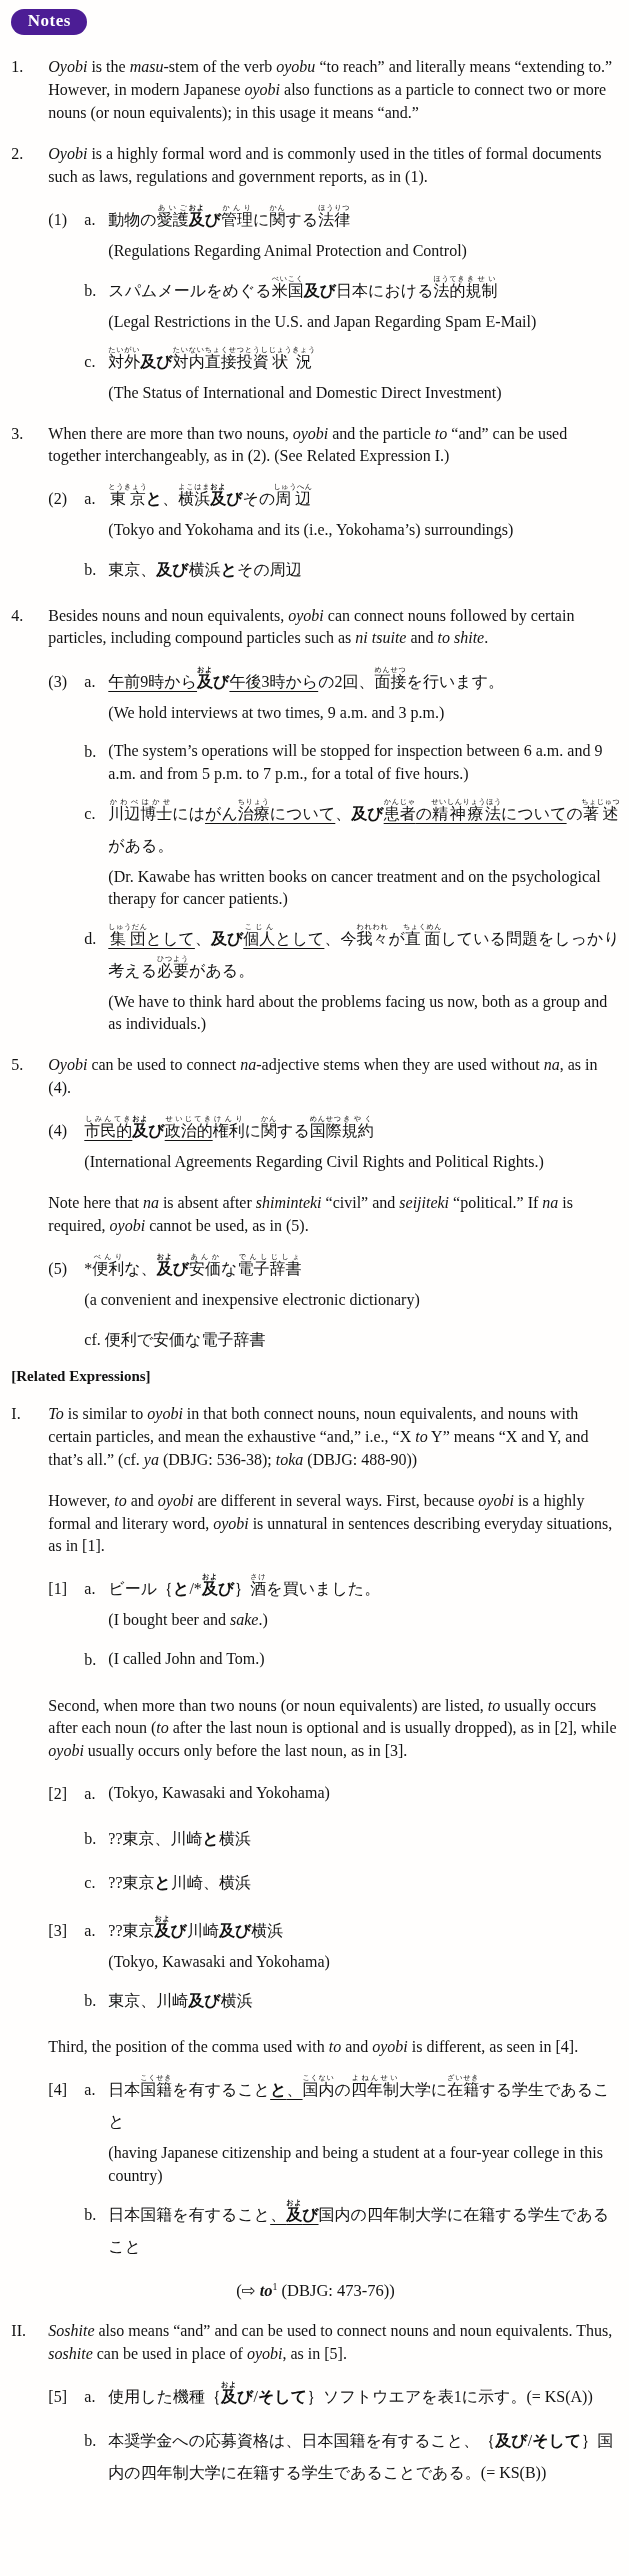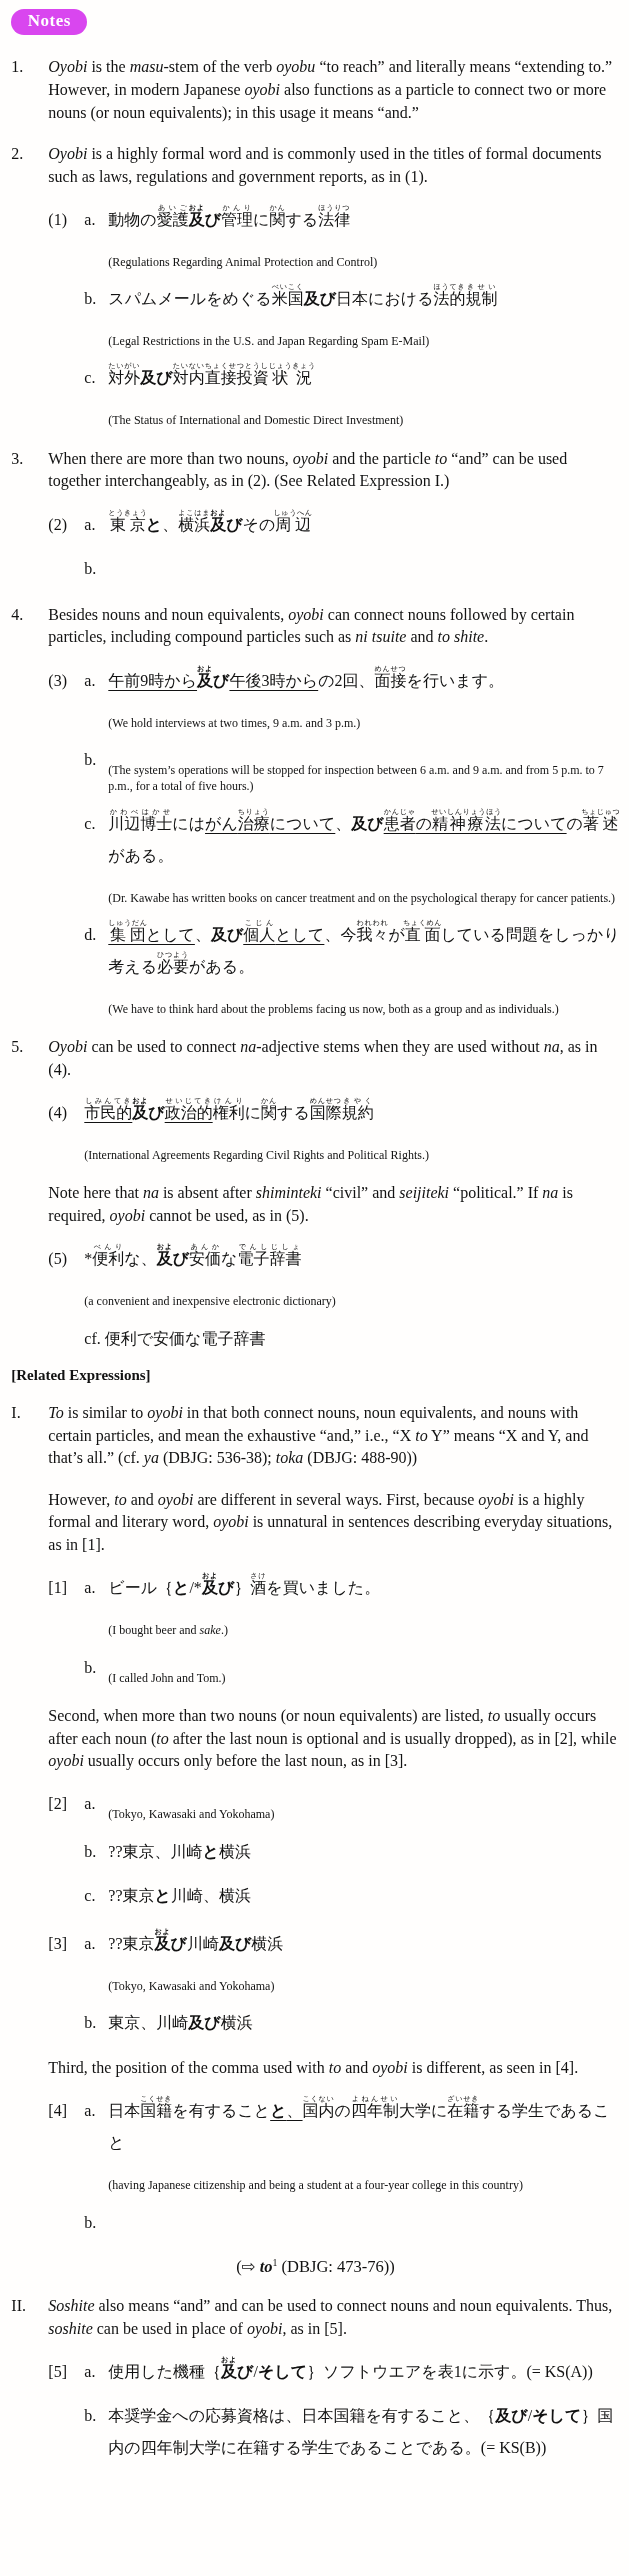--- a/index.html
+++ b/index.html
@@ -1,32 +1,32 @@
 <!DOCTYPE html>
 <html style="font-size:8.2px"><head>
 <meta charset="utf-8">
 <style>
   html,body{margin:0;padding:0;background:#ffffff;}
   body{width:630px;color:#121212;font-family:"Liberation Serif","DejaVu Serif",serif;}
   .page{box-sizing:border-box;width:630px;min-height:3228px;padding:7.2px 7.2px 26px 11.3px;background:#fffefd;}
-  .badge{display:inline-block;background:#d946ef;color:#ffffff;font-weight:bold;font-size:17px;
+  .badge{display:inline-block;background:#4c1d95;color:#ffffff;font-weight:bold;font-size:17px;
          padding:1.5px 16.5px 4.1px 16.5px;border-radius:13.4px;margin:2.1px 0 3.1px 0;letter-spacing:0.5px;}
   .note{display:flex;margin-top:18.5px;font-size:16px;line-height:1.42;}
   .note-num{flex:0 0 37px;}
   .note-body{flex:1;padding-right:1px;}
   .cont-para{margin:18.5px 1px 0 37px;font-size:16px;line-height:1.42;}
   .ex-group{margin-left:37px;margin-top:15.5px;}
   .ex-item{display:flex;font-size:16px;}
   .ex-item + .ex-item{margin-top:12.4px;}
   .ex-label{flex:0 0 36px;line-height:2.0;}
   .ex-letter{flex:0 0 24px;line-height:2.0;}
   .ex-content{flex:1;padding-right:1px;}
   .jp{font-size:16px;line-height:2.0;}
   .jp b{font-weight:bold;}
-  .en{font-size:12px;line-height:1.4;margin-top:18px;}
+  .en{font-size:16px;line-height:1.4;margin-top:4px;}
   ruby rt{font-size:7.2px;font-family:"DejaVu Sans",sans-serif;letter-spacing:0.5px;}
   u{text-underline-offset:3.6px;text-decoration-thickness:1px;margin-top:28px;}
   .re-header{margin-top:12px;font-size:15px;font-weight:bold;}
   .ref{margin-top:17.5px;text-align:center;font-size:16.5px;padding-right:3.1px;
        font-family:"Liberation Serif","DejaVu Sans",serif;}
   sup{font-size:60%;}
 </style>
 </head>
 <body>
 
@@ -75,25 +75,29 @@
     <div class="note-num">3.</div>
     <div class="note-body">When there are more than two nouns, <i>oyobi</i> and the particle <i>to</i> “and” can be used together interchangeably, as in (2). (See Related Expression I.)</div>
   </div>
 
   <div class="ex-group">
     <div class="ex-item">
       <div class="ex-label">(2)</div>
       <div class="ex-letter">a.</div>
       <div class="ex-content">
         <div class="jp"><ruby>東京<rt>とうきょう</rt></ruby><b>と</b>、<ruby>横浜<rt>よこはま</rt></ruby><b><ruby>及<rt>およ</rt></ruby>び</b>その<ruby>周辺<rt>しゅうへん</rt></ruby></div>
-      </div>
-    </div>
-    <div class="ex-item">
-      <div class="ex-label"></div>
-      <div class="ex-letter">b.</div>
+        <div class="en">(Tokyo and Yokohama and its (i.e., Yokohama’s) surroundings)</div>
+      </div>
+    </div>
+    <div class="ex-item">
+      <div class="ex-label"></div>
+      <div class="ex-letter">b.</div>
+      <div class="ex-content">
+        <div class="jp">東京、<b>及び</b>横浜<b>と</b>その周辺</div>
+      </div>
     </div>
   </div>
 
   <div class="note">
     <div class="note-num">4.</div>
     <div class="note-body">Besides nouns and noun equivalents, <i>oyobi</i> can connect nouns followed by certain particles, including compound particles such as <i>ni tsuite</i> and <i>to shite</i>.</div>
   </div>
 
   <div class="ex-group">
     <div class="ex-item">
@@ -240,20 +244,23 @@
       <div class="ex-label">[4]</div>
       <div class="ex-letter">a.</div>
       <div class="ex-content">
         <div class="jp">日本<ruby>国籍<rt>こくせき</rt></ruby>を有すること<u><b>と</b>、</u><ruby>国内<rt>こくない</rt></ruby>の<ruby>四年制<rt>よねんせい</rt></ruby>大学に<ruby>在籍<rt>ざいせき</rt></ruby>する学生であること</div>
         <div class="en">(having Japanese citizenship and being a student at a four-year college in this country)</div>
       </div>
     </div>
     <div class="ex-item">
       <div class="ex-label"></div>
       <div class="ex-letter">b.</div>
+      <div class="ex-content">
+        <div class="jp">日本国籍を有すること<u>、<b><ruby>及<rt>およ</rt></ruby>び</b></u>国内の四年制大学に在籍する学生であること</div>
+      </div>
     </div>
   </div>
 
   <div class="ref"><span>(⇨ <b><i>to</i></b><sup>1</sup> (DBJG: 473-76))</span></div>
 
   <div class="note">
     <div class="note-num">II.</div>
     <div class="note-body"><i>Soshite</i> also means “and” and can be used to connect nouns and noun equivalents.  Thus, <i>soshite</i> can be used in place of <i>oyobi</i>, as in [5].</div>
   </div>
 

